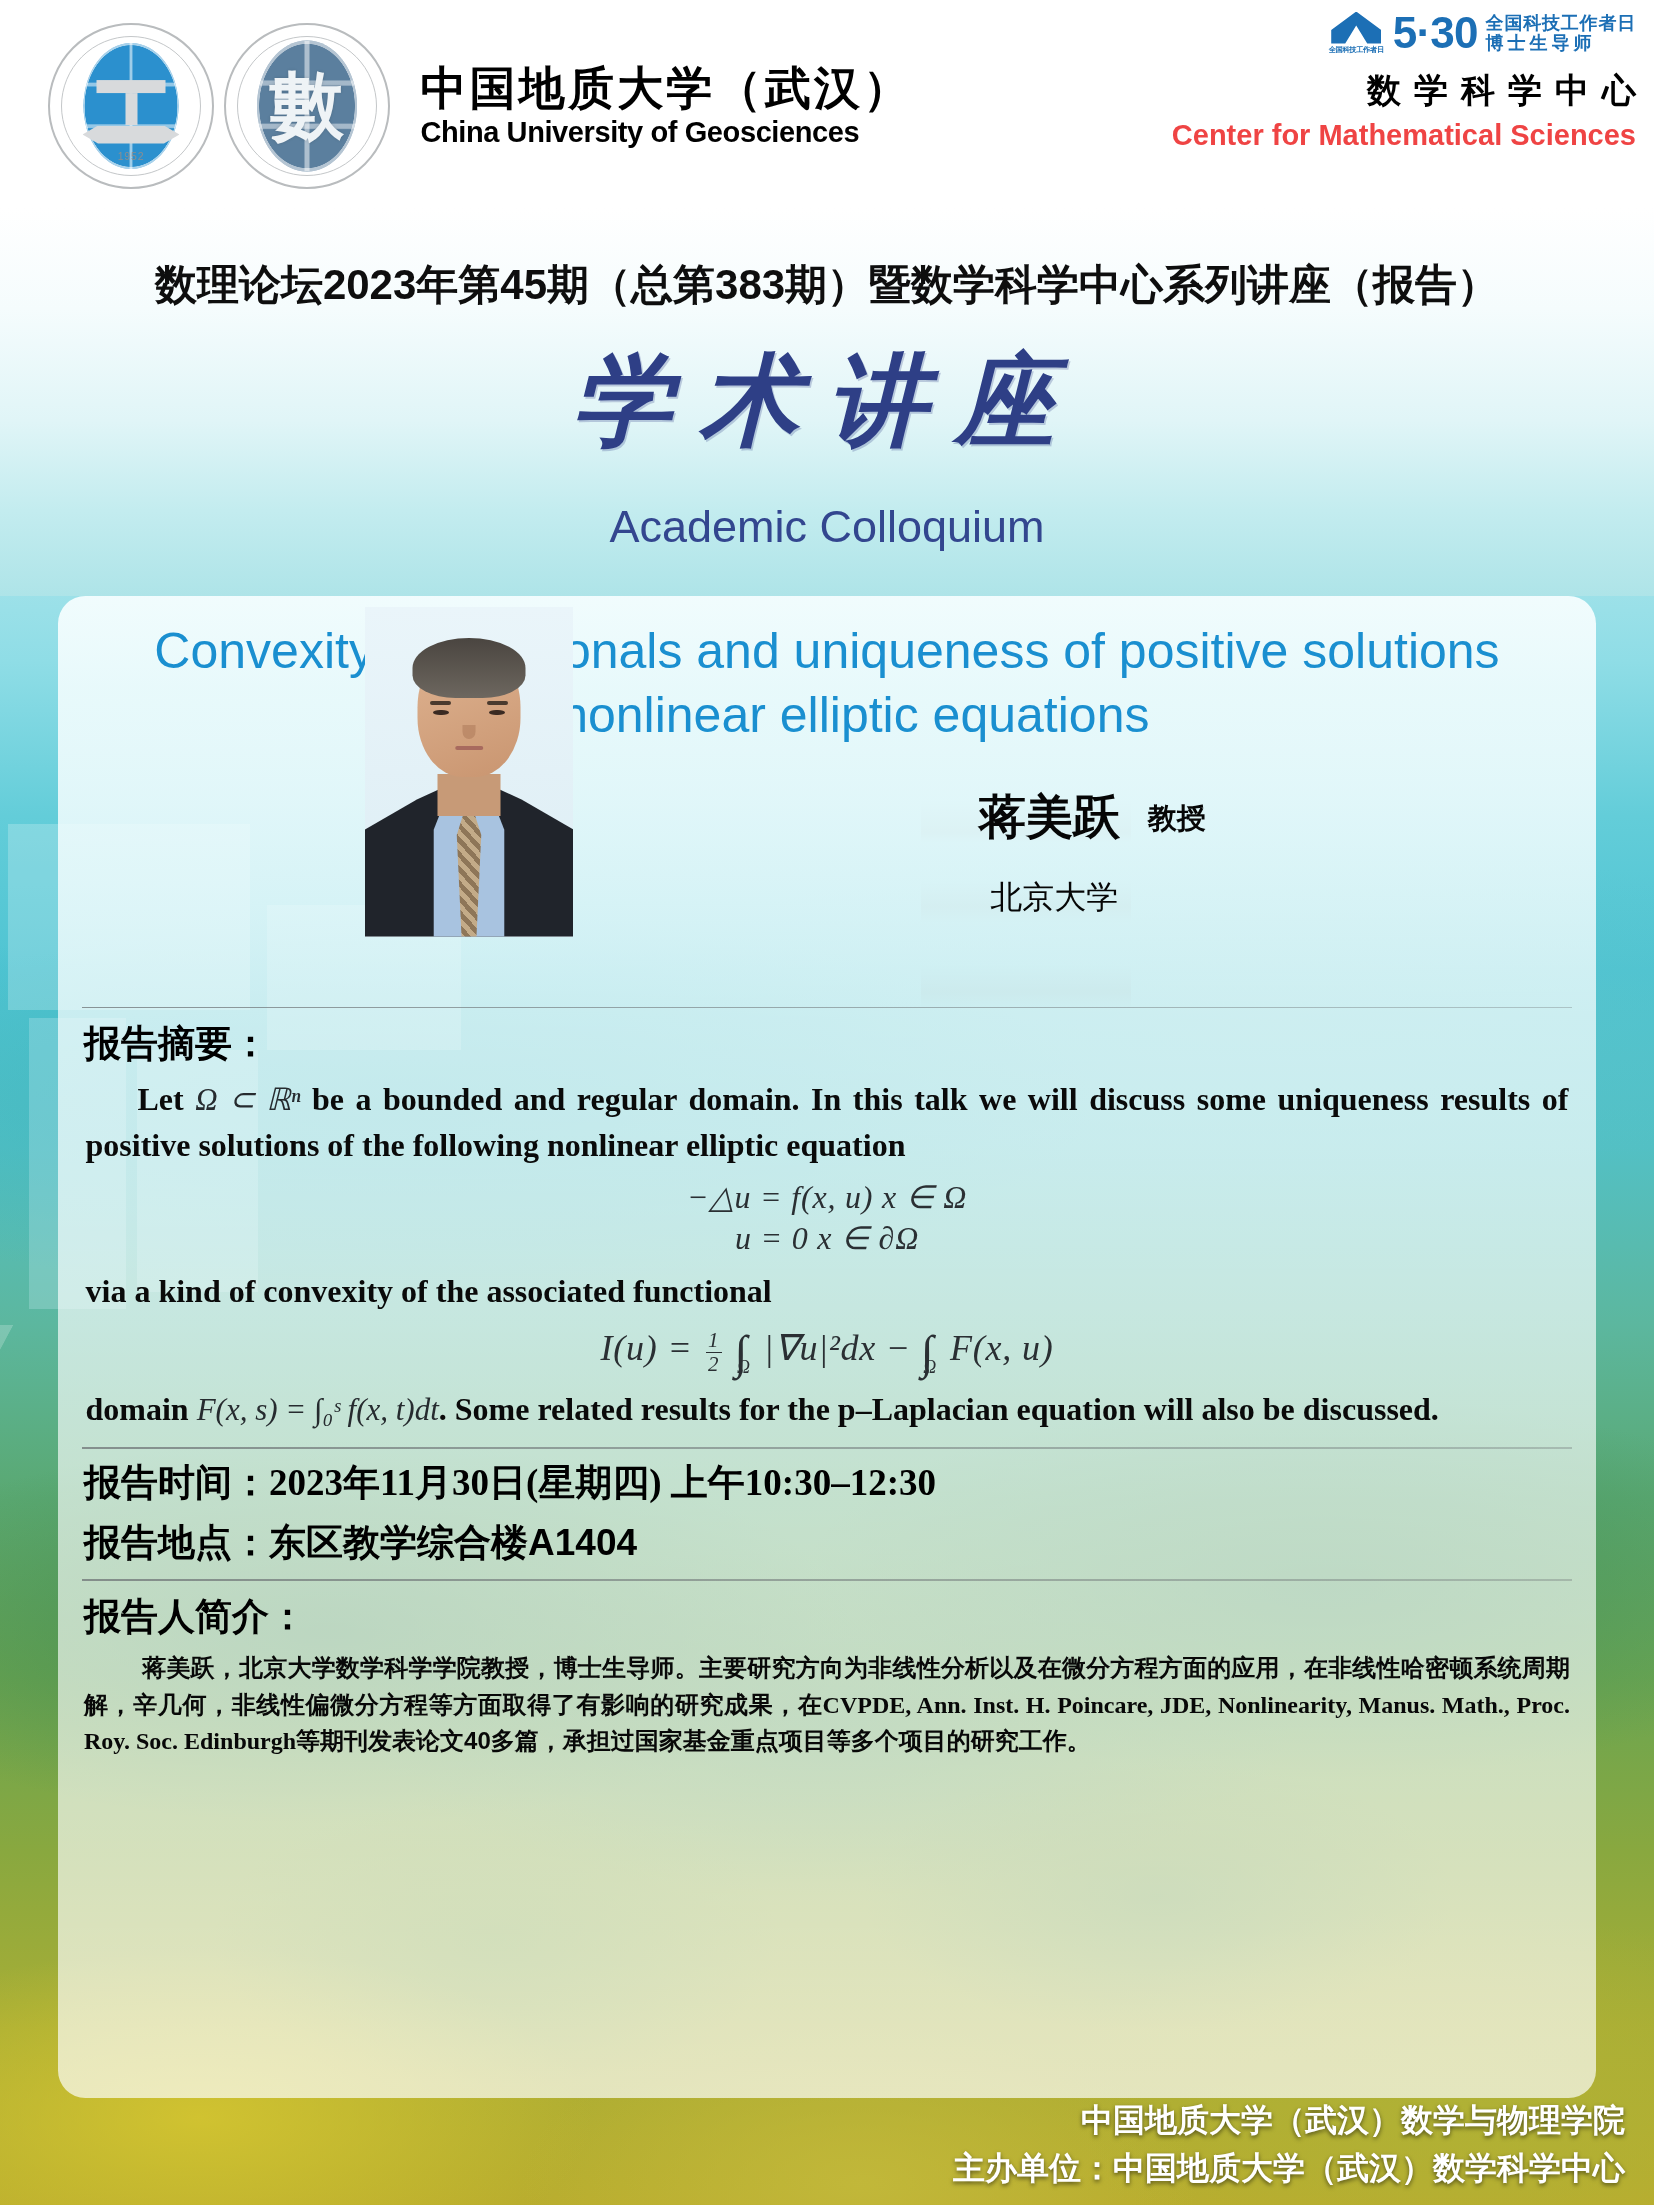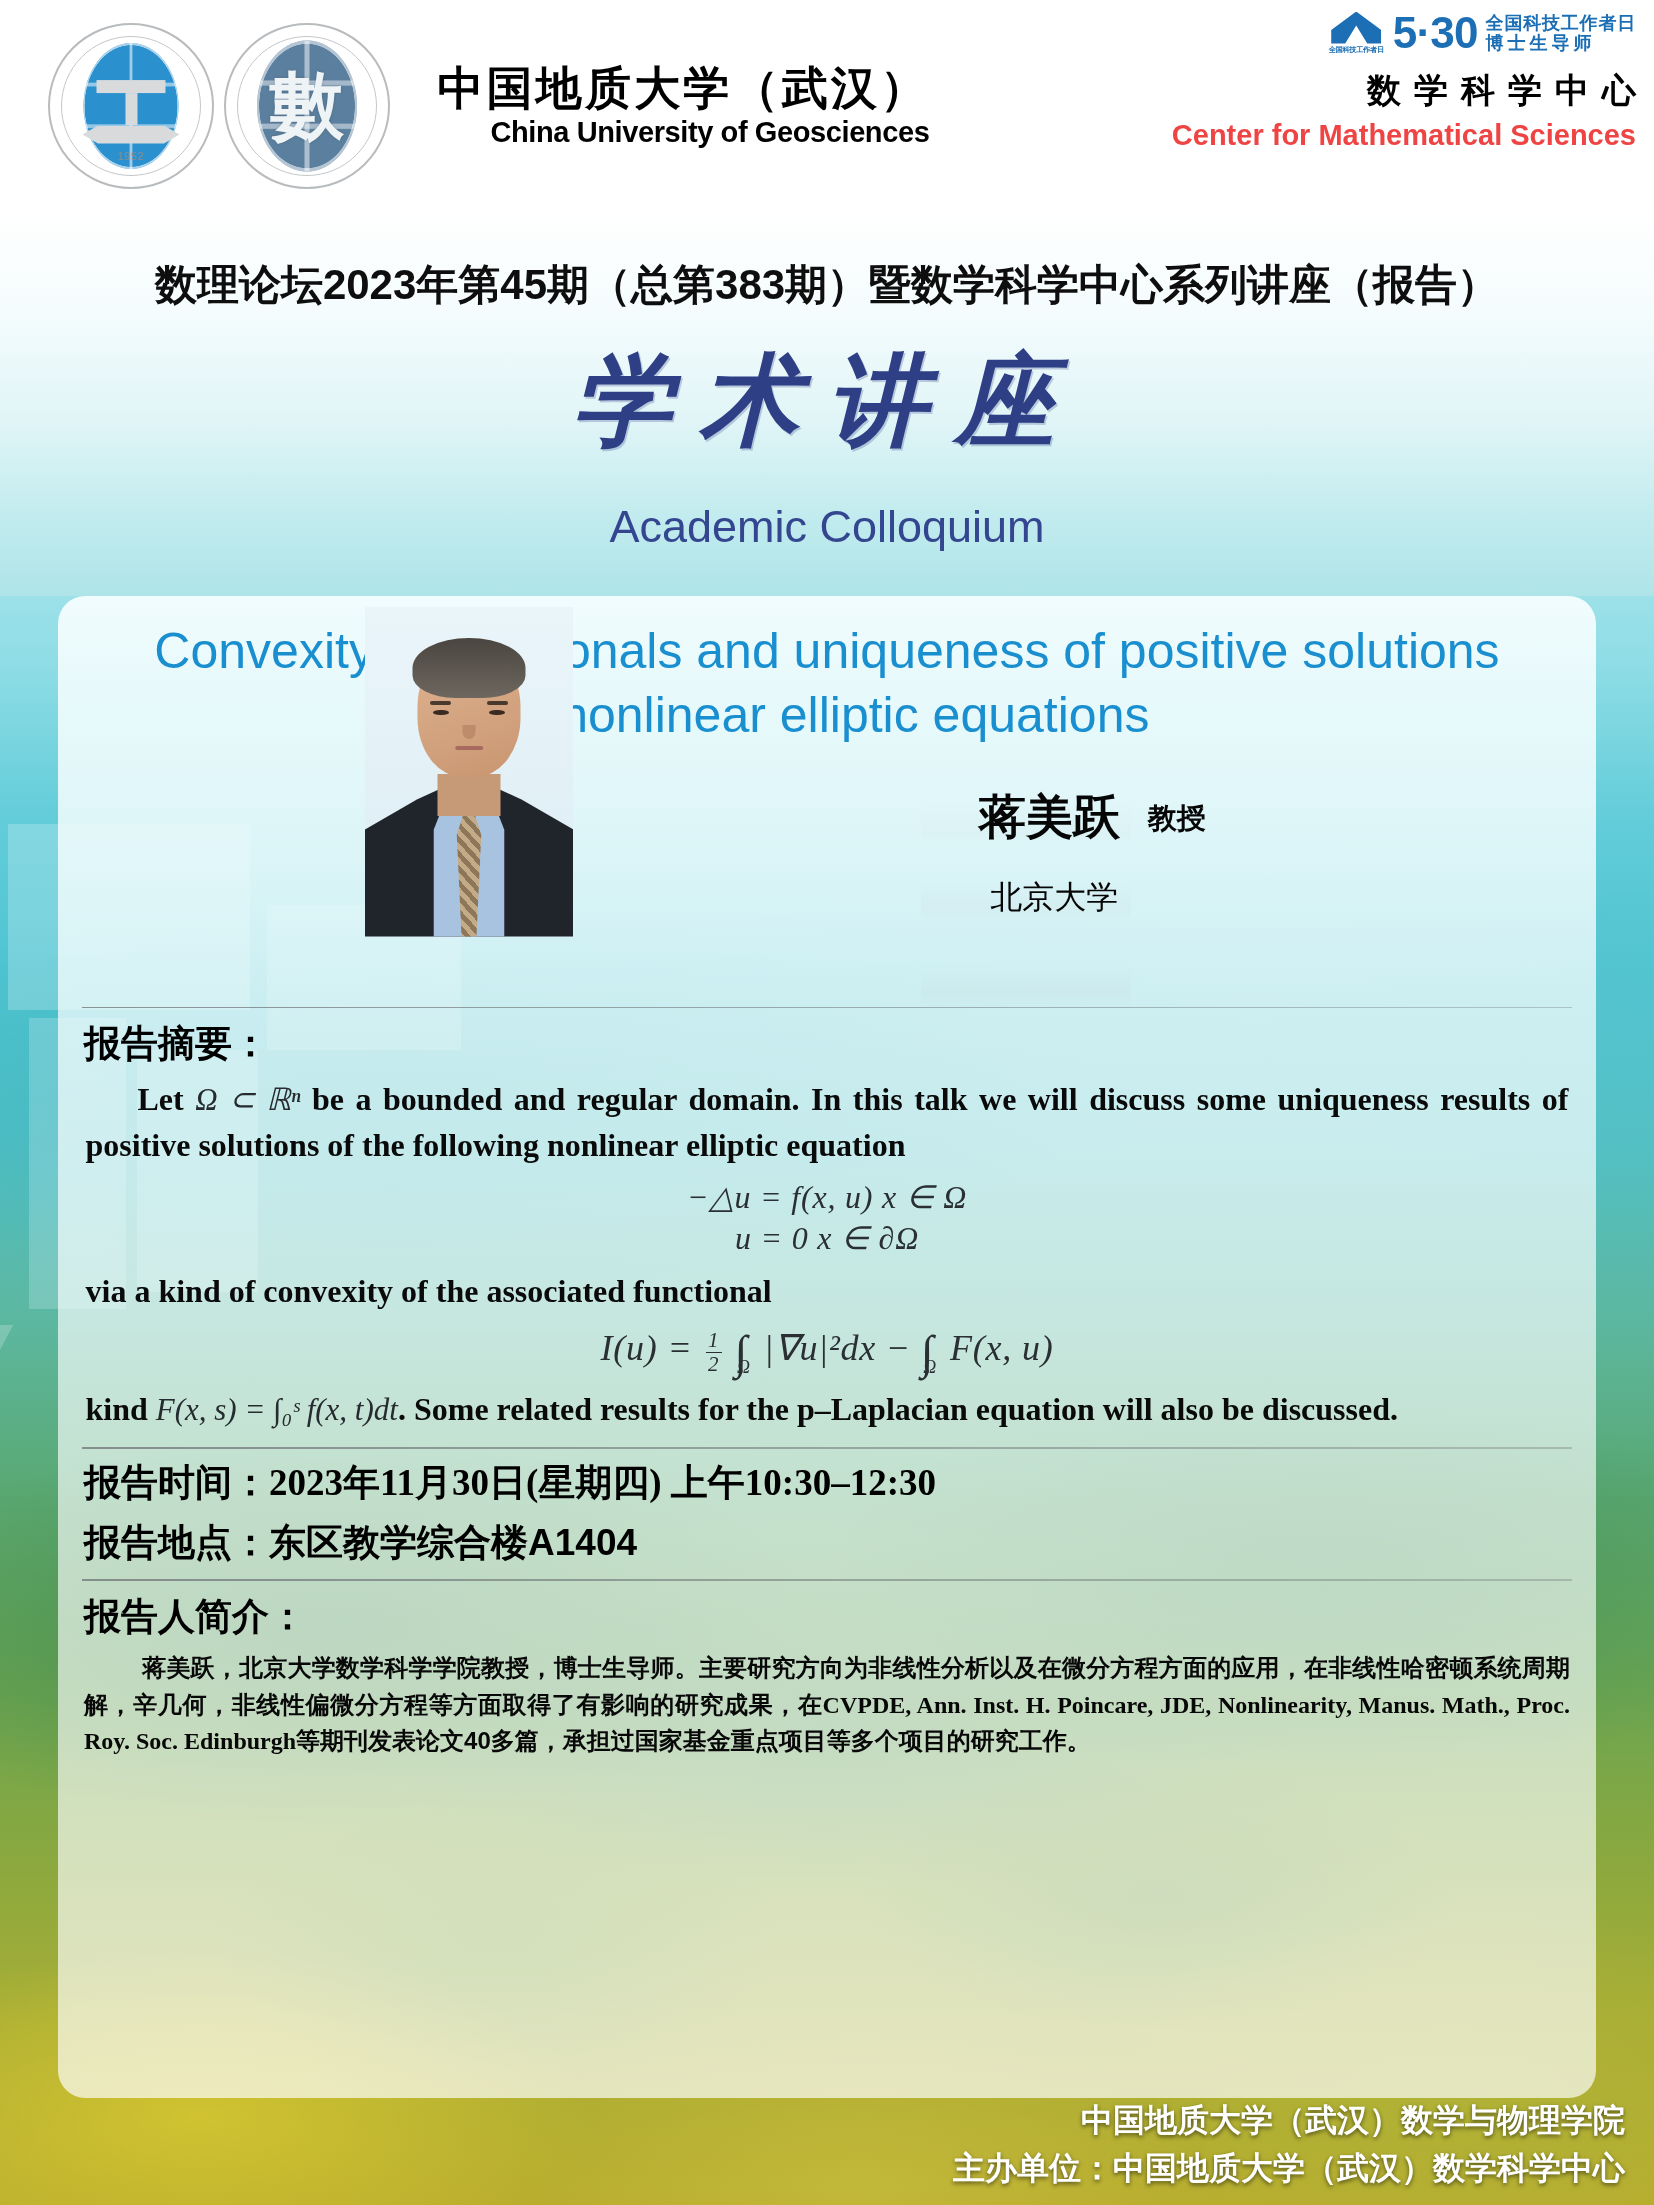--- a/index.html
+++ b/index.html
@@ -112,21 +112,21 @@
       linear-gradient(to right, transparent 47%, rgba(255,255,255,.5) 48% 52%, transparent 53%),
       linear-gradient(to bottom, transparent 30%, rgba(255,255,255,.45) 31% 34%, transparent 35%,
                                  transparent 63%, rgba(255,255,255,.45) 64% 67%, transparent 68%);
   }
   .seal.math .glyph {
     position:absolute; left:50%; top:50%; transform:translate(-50%,-50%);
     font-size:74px; line-height:1; color:#eef3f6;
     font-family:"Liberation Serif", serif; font-weight:700;
     text-shadow:0 0 3.2px rgba(0,0,0,.15);
   }
-  .uni-names { margin-left:38px;text-align:right; }
+  .uni-names { margin-left:21px; }
   .uni-cn { font-size:46px; font-weight:700; letter-spacing:3.2px; color:#000; line-height:1.15; }
   .uni-en { font-size:29px; font-weight:700; color:#000; letter-spacing:-0.4px; line-height:1.2; }
 
   .right-block { position:absolute; right:18px; top:11.3px; text-align:right; }
   .sci-day { display:flex; align-items:center; justify-content:flex-end; gap:8px; }
   .sci-mark { width:57px; text-align:center; }
   .sci-mark .roof {
     width:50px; height:32px; margin:0 auto;
     background:#1c6fb5;
     clip-path:polygon(50% 0%, 100% 58%, 100% 100%, 72% 100%, 50% 44%, 28% 100%, 0 100%, 0 58%);
@@ -381,21 +381,21 @@
         <span class="num">1</span>
         <span>2</span>
       </span>
       <span class="intg">∫</span><span class="sub">Ω</span>
       <span>|∇u|²dx −</span>
       <span class="intg">∫</span><span class="sub">Ω</span>
       <span>F(x, u)</span>
     </div>
 
     <div class="abs-body">
-      <span>kind </span><span class="inline-m">F(x, s) = ∫₀ˢ f(x, t)dt</span><span>. Some related results for the p–Laplacian equation will also be discussed.</span>
+      <span>domain </span><span class="inline-m">F(x, s) = ∫₀ˢ f(x, t)dt</span><span>. Some related results for the p–Laplacian equation will also be discussed.</span>
     </div>
 
     <div class="rule" style="margin-top:14.5px"></div>
 
     <div class="info-line">
       <span>报告时间：</span><span class="val">2023年11月30日(星期四) 上午10:30–12:30</span>
     </div>
     <div class="info-line">
       <span>报告地点：</span><span>东区教学综合楼A1404</span>
     </div>

